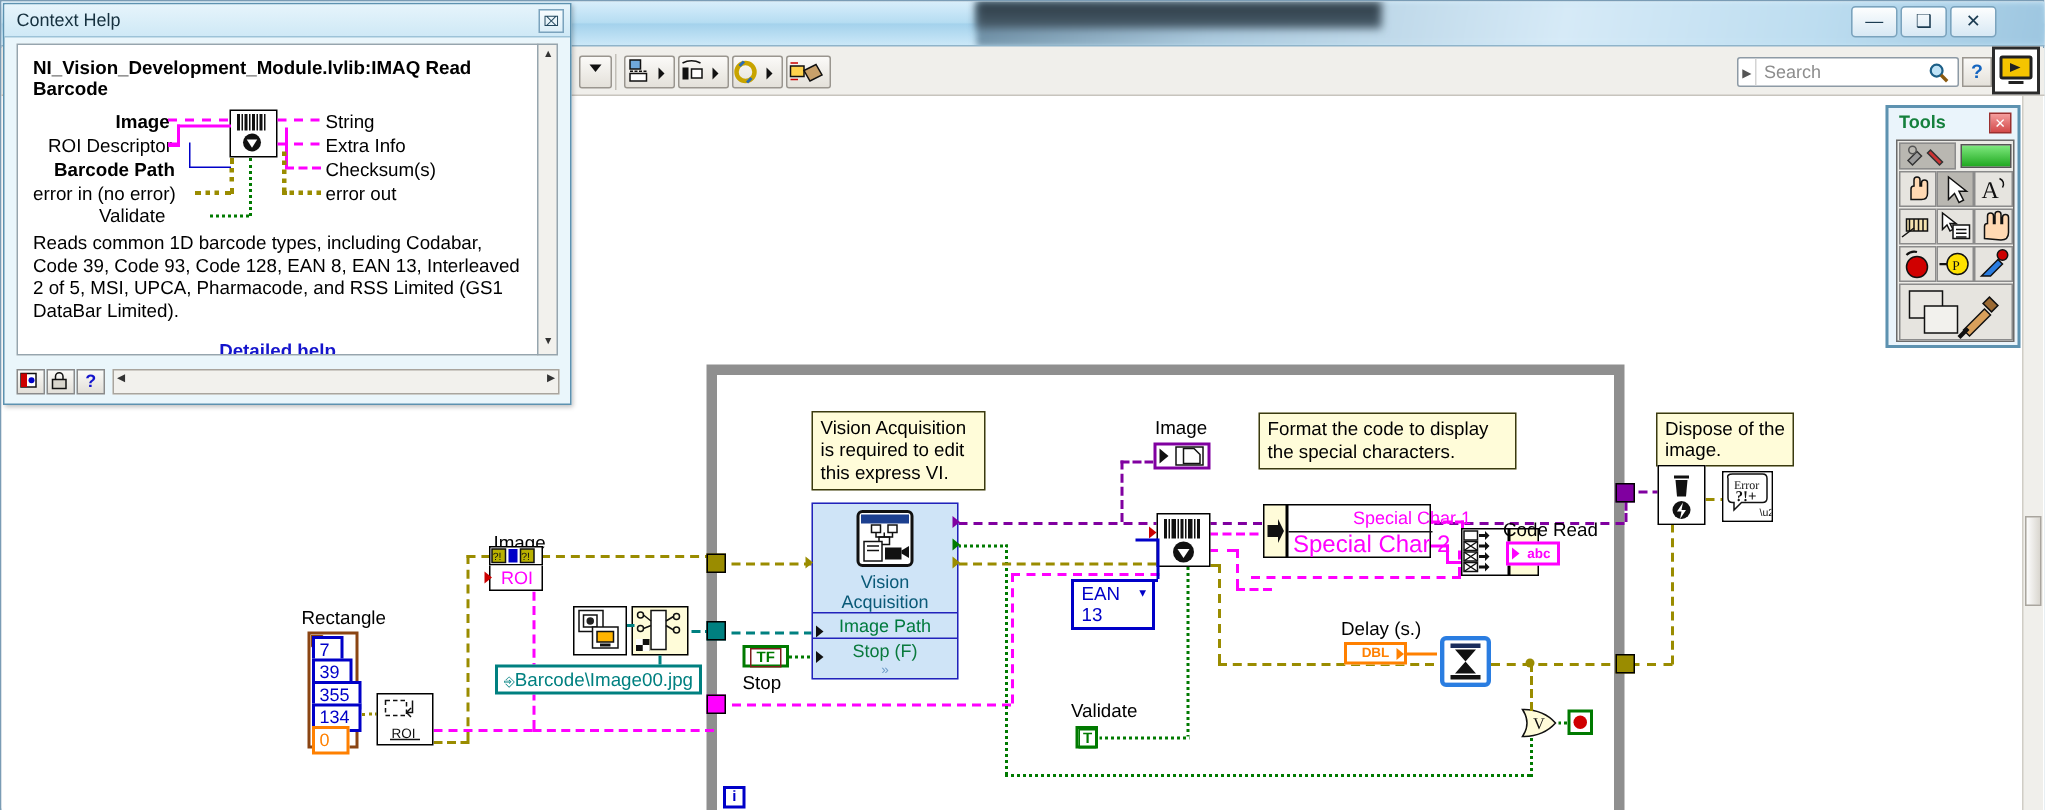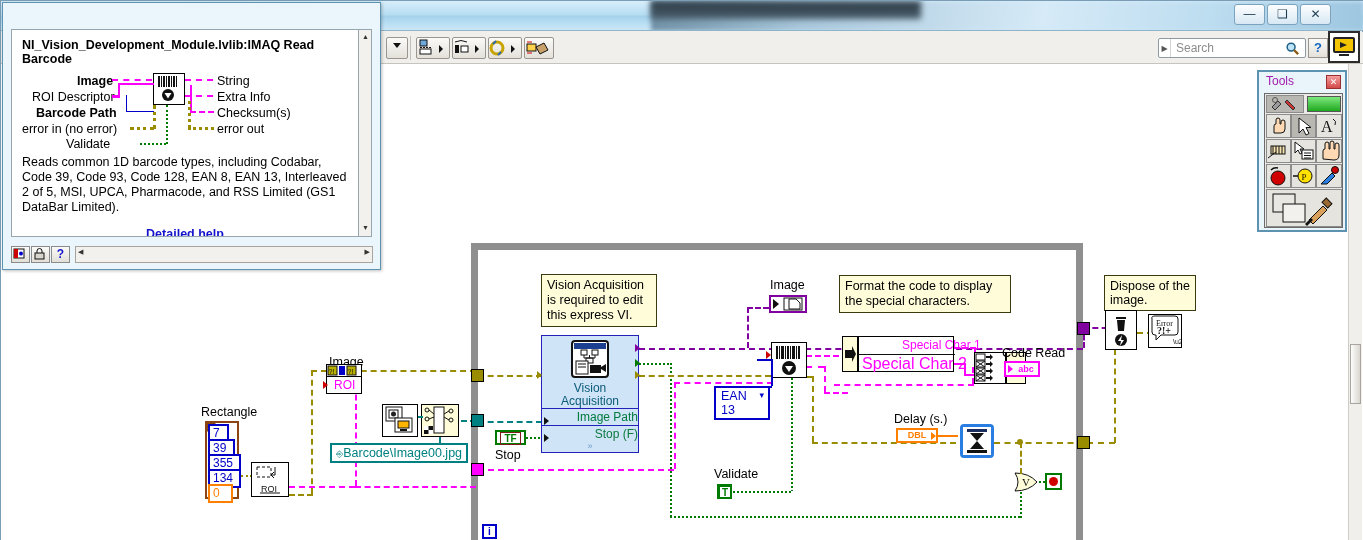--- a/index.html
+++ b/index.html
@@ -90,21 +90,21 @@
     border:1px solid #a9a59e; position:relative; }
 
   
   .cp-label { position:absolute; font-size:12.5px; color:#000; white-space:nowrap; }
   .cp-label.b { font-weight:bold; }
   .cp-wire { position:absolute; }
 
   
   #tools-palette { position:absolute; left:1256px; top:69px; width:90px; height:162px;
     background:#eaf4fb; border:2px solid #5d92b0; z-index:35; }
-  #tools-title { height:20px; padding:2px 0 0 7px; font-size:12px; color:#a21caf; }
+  #tools-title { height:20px; padding:2px 0 0 7px; font-size:12px; color:#15803d;font-weight:bold; }
   #tools-close { position:absolute; right:4px; top:3px; width:15px; height:14px;
     background:linear-gradient(180deg,#f59d9d,#d24a4a); border:1px solid #9b2f2f;
     color:#fff; font-size:9px; text-align:center; line-height:12px; cursor:pointer; }
   #tools-grid { position:absolute; left:5px; top:21px; width:79px; height:135px;
     background:#ebeae6; border:1px solid #6b6b6b; }
   .tool-cell { position:absolute; border:1px solid #8b8b8b; background:#e6e4df; cursor:pointer; }
   .tool-cell.sel { background:#b9b7b1; }
   #auto-bar { position:absolute; left:42px; top:2px; width:34px; height:16px;
     border:1px solid #555; background:linear-gradient(180deg,#7ee87e,#1fa81f); }
   .lbl { position:absolute; font-size:12.5px; color:#000; white-space:nowrap; }
@@ -118,21 +118,21 @@
     border:7px solid #8f8f8f; background:transparent; }
   #loop-iter { position:absolute; left:481px; top:460px; width:15px; height:15px;
     border:2px solid #0000c8; background:#fff; color:#0000c8; font-size:10px;
     text-align:center; line-height:11px; font-weight:bold; }
 
   
   #vision-vi { position:absolute; left:540px; top:271px; width:98px; height:118px;
     border:1px solid #2222bb; background:#cfe4f7; }
   #vision-vi .icon-area { height:46px; display:flex; align-items:center; justify-content:center; }
   #vision-vi .vi-name { text-align:center; font-size:12px; color:#0a5a78; line-height:13px; }
-  #vision-vi .term { border-top:1px solid #2222bb; text-align:right; font-size:12px;
+  #vision-vi .term { border-top:1px solid #2222bb; text-align:center; font-size:12px;
     color:#007a3d; line-height:16px; height:17px; }
   #vision-vi .term.t2 { color:#0a7a3d; }
   #vision-vi .chev { text-align:center; color:#6f9cc8; font-size:9px; height:11px; line-height:9px; }
 
   .node-box { position:absolute; background:#fff; border:1.5px solid #000; }
   .ind-box  { position:absolute; background:#fff; }
 
   .term-sq { position:absolute; border:1.5px solid #000; }
 
   
@@ -570,20 +570,24 @@
       </svg>
     </div>
 
   </div>
 
   <div id="canvas-scrollv">
     <div class="thumb"></div>
   </div>
 
   <div id="ctx-help">
+    <div id="ctx-title">
+      <span>Context Help</span>
+      <div id="ctx-close">⌧</div>
+    </div>
 
     <div id="ctx-body">
       <div id="ctx-head">NI_Vision_Development_Module.lvlib:IMAQ Read Barcode</div>
 
       <div style="position:relative; height:78px;">
 
         <div class="cp-label b" style="left:55px; top:1px;">Image</div>
         <div class="cp-label" style="left:10px; top:17px;">ROI Descriptor</div>
         <div class="cp-label b" style="left:14px; top:33px;">Barcode Path</div>
         <div class="cp-label" style="left:0px;  top:49px;">error in (no error)</div>

